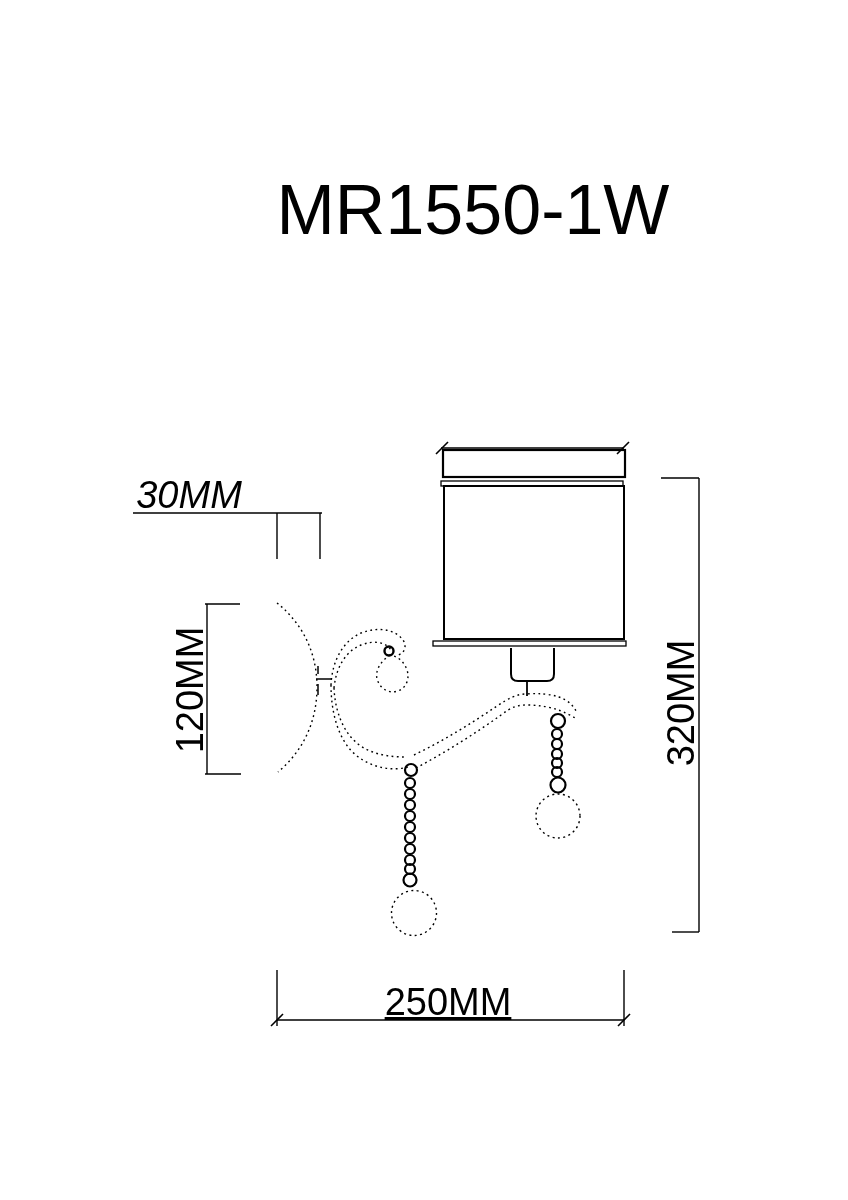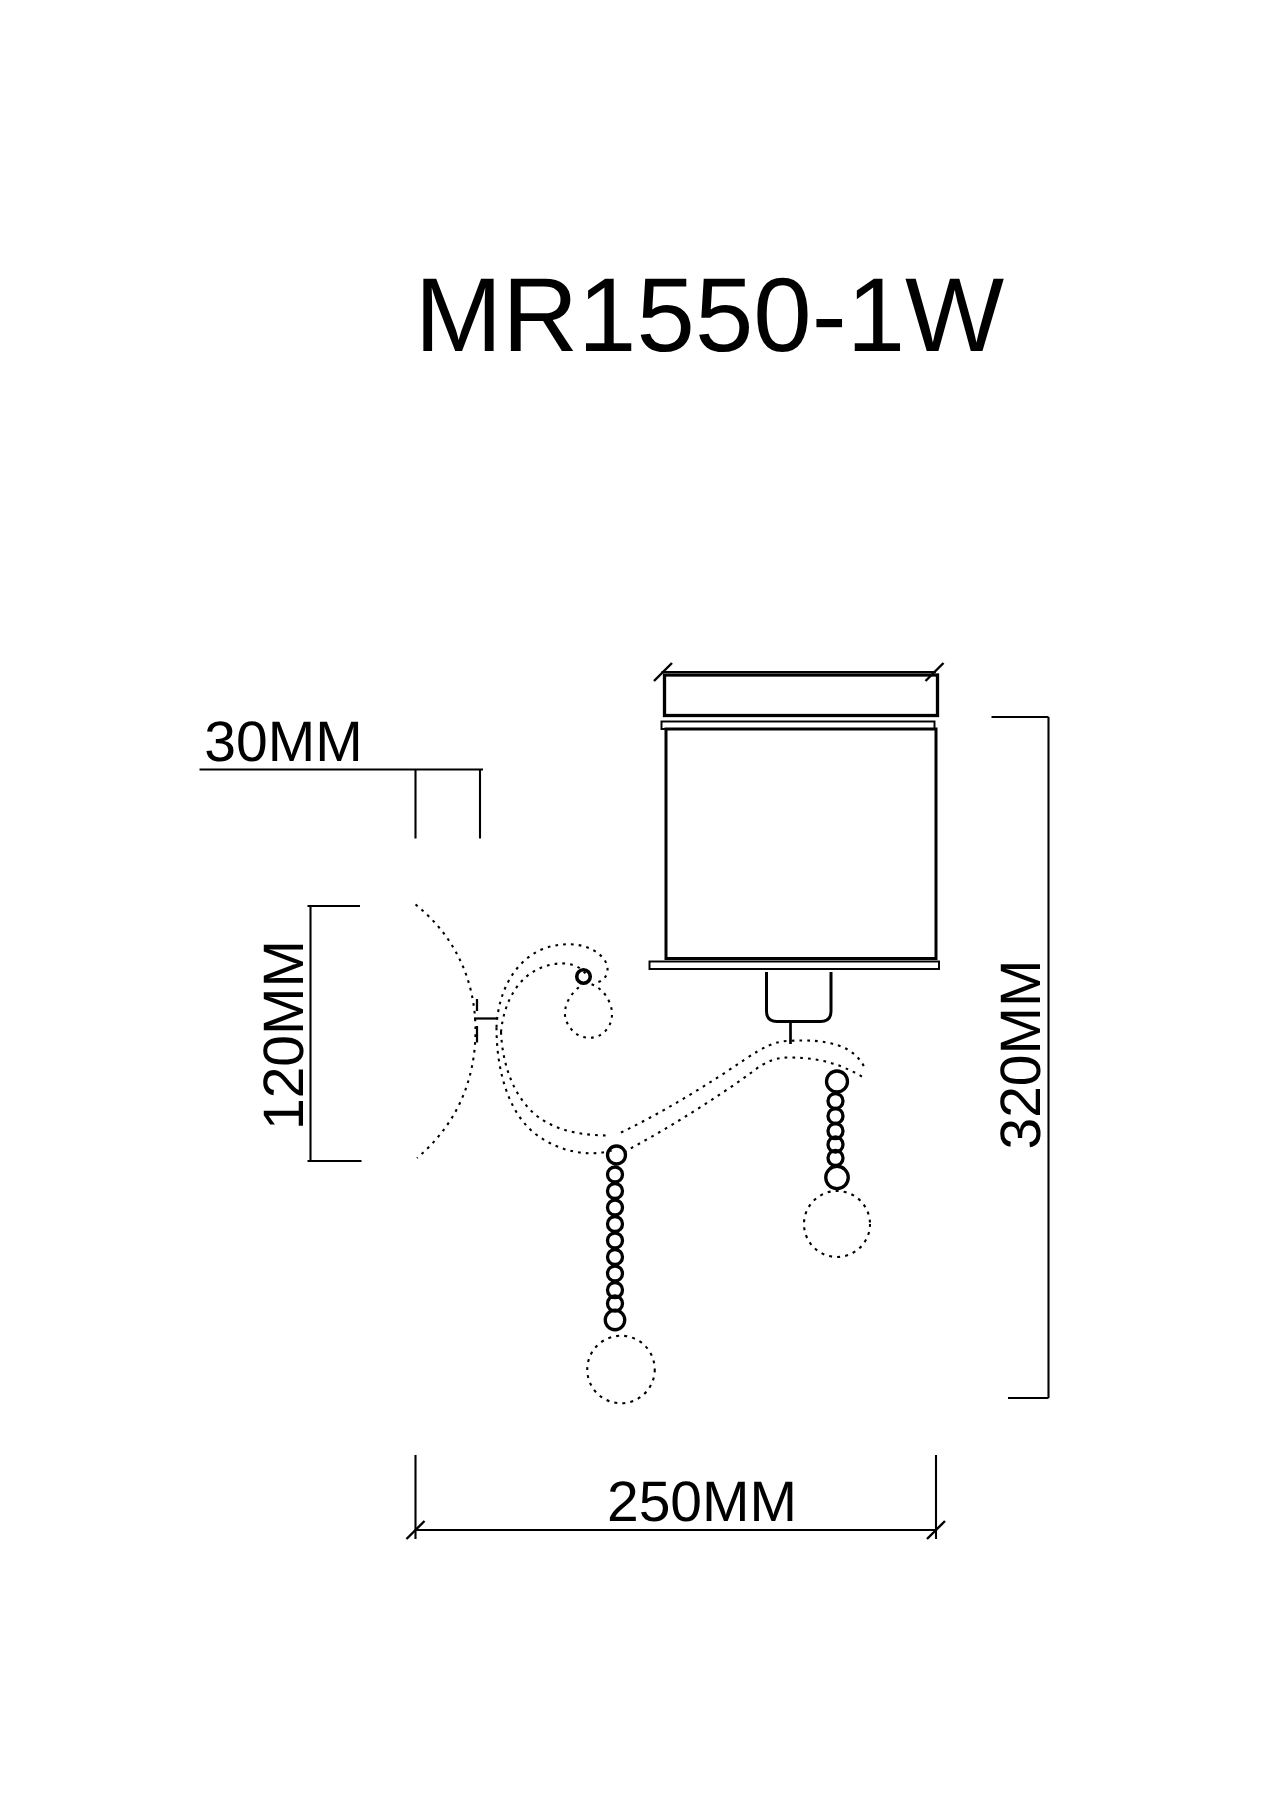--- a/index.html
+++ b/index.html
@@ -116,21 +116,21 @@
       <line x1="277" y1="970" x2="277" y2="1026"></line>
       <line x1="624" y1="970" x2="624" y2="1026"></line>
       <line x1="271" y1="1026" x2="283" y2="1014" stroke-width="1.6"></line>
       <line x1="618" y1="1026" x2="630" y2="1014" stroke-width="1.6"></line>
     </g>
   </svg>
 
   <div class="lbl title" style="left:473px; top:210px;">MR1550-1W</div>
 
 
-  <div class="lbl dim" style="left:189px; top:495px;">30MM</div>
+  <div class="lbl dim" style="left:189px; top:495px;font-style:italic;">30MM</div>
 
   <div class="lbl dim rot" style="left:190px; top:690px;">120MM</div>
 
   <div class="lbl dim rot" style="left:681px; top:703px;">320MM</div>
 
-  <div class="lbl dim" style="left:468px; top:1002px;">250MM</div>
+  <div class="lbl dim" style="left:448px; top:1002px;text-decoration:underline;">250MM</div>
 
 </div>
 
 </body></html>

